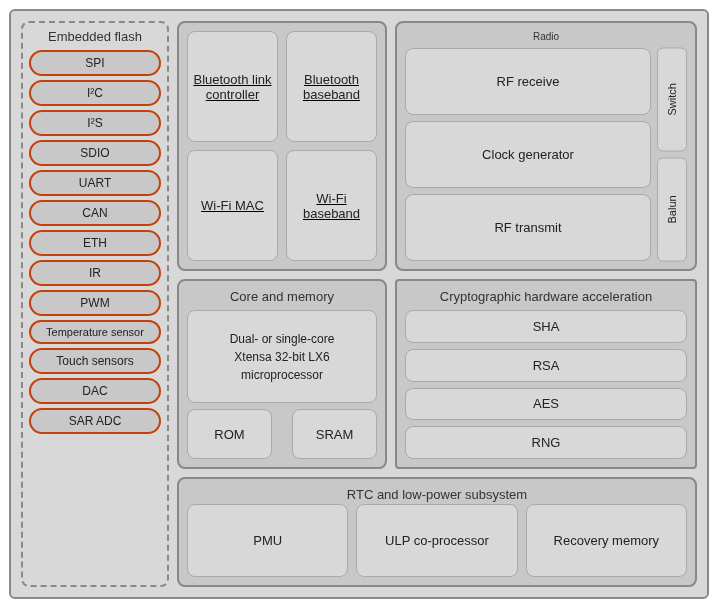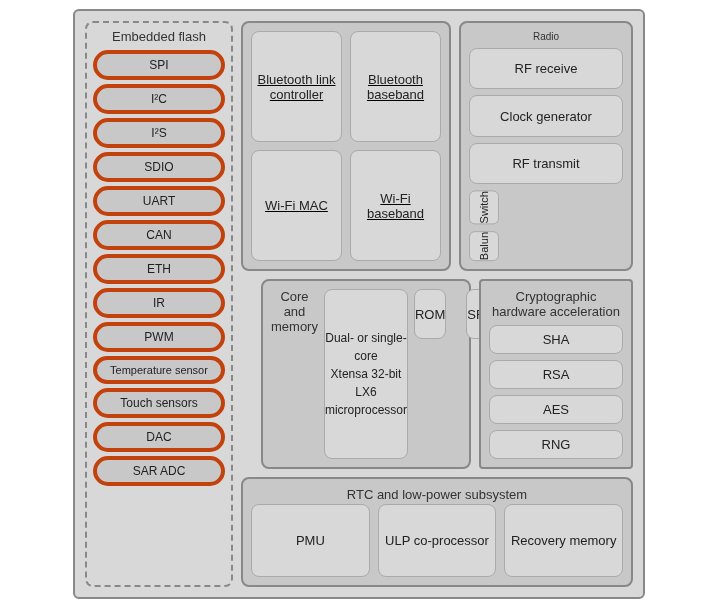--- a/index.html
+++ b/index.html
@@ -7,21 +7,21 @@
       background: #fff;
       font-family: Arial, Helvetica, sans-serif;
       width: 718px;
       height: 608px;
       overflow: hidden;
       display: flex;
       align-items: center;
       justify-content: center;
     }
     .diagram {
-      width: 572px;
+      width: 700px;
       height: 590px;
       background: #d8d8d8;
       border: 2px solid #888;
       border-radius: 6px;
       padding: 10px;
       display: flex;
       flex-direction: row;
       gap: 8px;
     }
     
@@ -42,21 +42,21 @@
       color: #333;
       margin-bottom: 2px;
     }
     .pill {
       background: #c8c8c8;
       border-radius: 20px;
       text-align: center;
       padding: 4px 6px;
       font-size: 12px;
       color: #222;
-      border: 4px solid #c2410c;
+      border: 2px solid #c2410c;
     }
     
     .right-area {
       flex: 1;
       display: flex;
       flex-direction: column;
       gap: 8px;
     }
     
     .top-section {
@@ -108,21 +108,21 @@
       gap: 0px;
     }
     .radio-title {
       text-align: center;
       font-size: 10px;
       color: #333;
       margin-bottom: 6px;
     }
     .radio-inner {
       display: flex;
-      flex-direction: column;
+      flex-direction: row;
       gap: 6px;
       flex: 1;
     }
     .radio-main {
       display: flex;
       flex-direction: column;
       gap: 6px;
       flex: 1;
     }
     .radio-side {
@@ -155,23 +155,22 @@
     }
     
     .core-section {
       background: #c8c8c8;
       border: 2px solid #888;
       border-radius: 8px;
       padding: 8px;
       width: 210px;
       flex-shrink: 0;
       display: flex;
-      flex-direction: row;
-      gap: 6px;
-      margin-left: 20px;
+      flex-direction: column;
+      gap: 6px;
     }
     .section-title {
       text-align: center;
       font-size: 13px;
       color: #333;
     }
     .core-main-block {
       background: #d8d8d8;
       border: 1.5px solid #aaa;
       border-radius: 8px;

